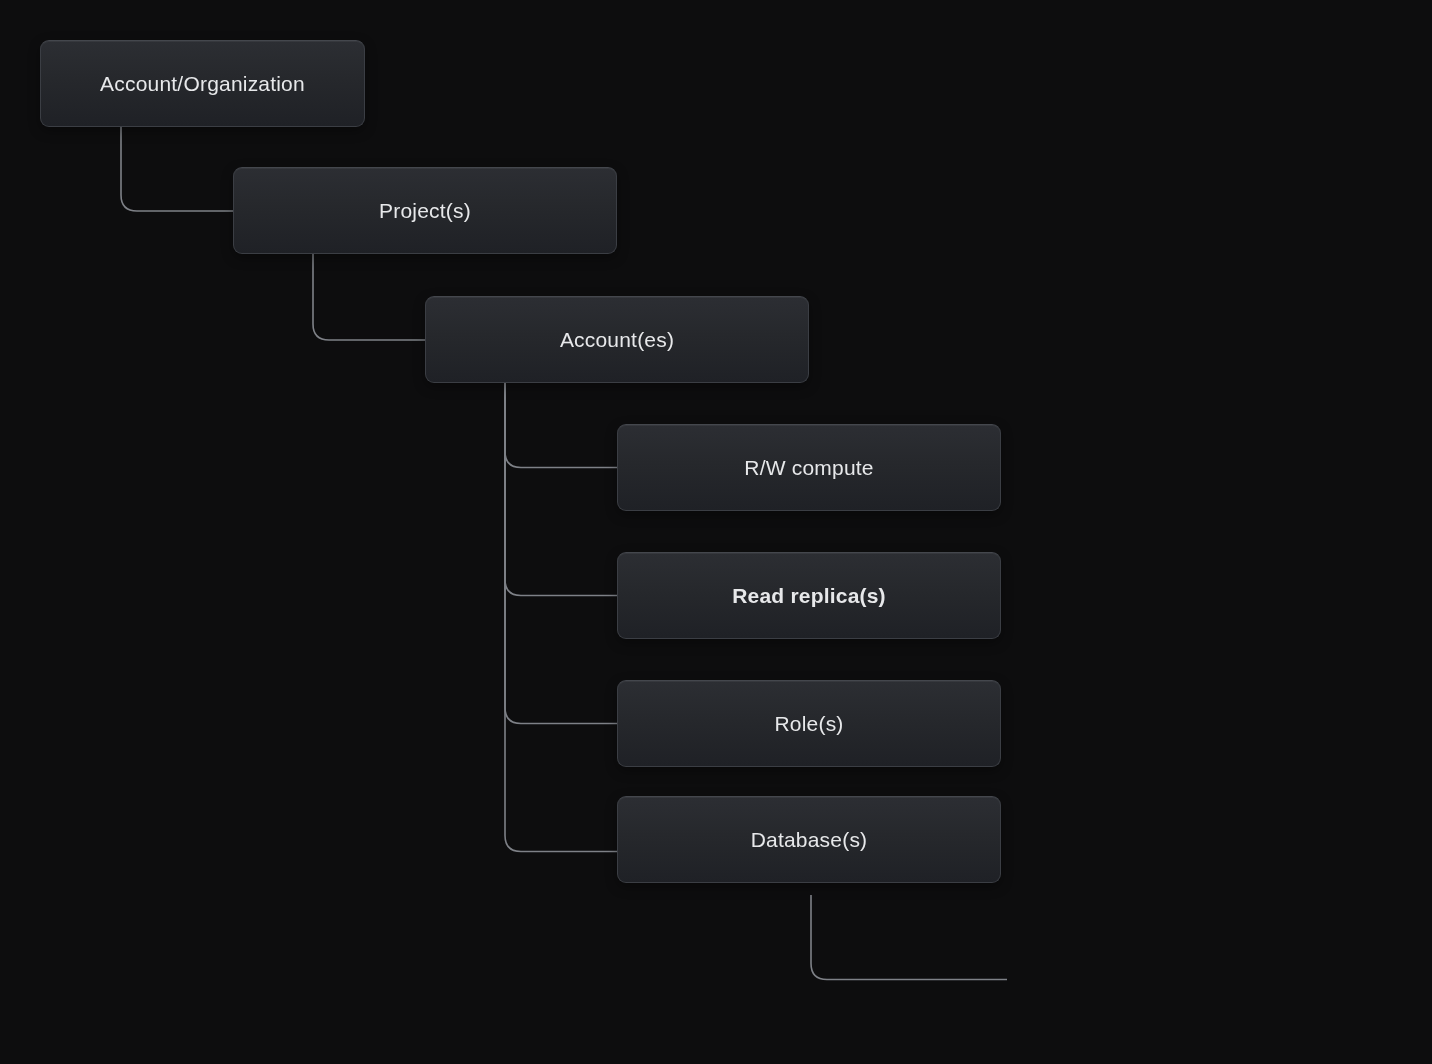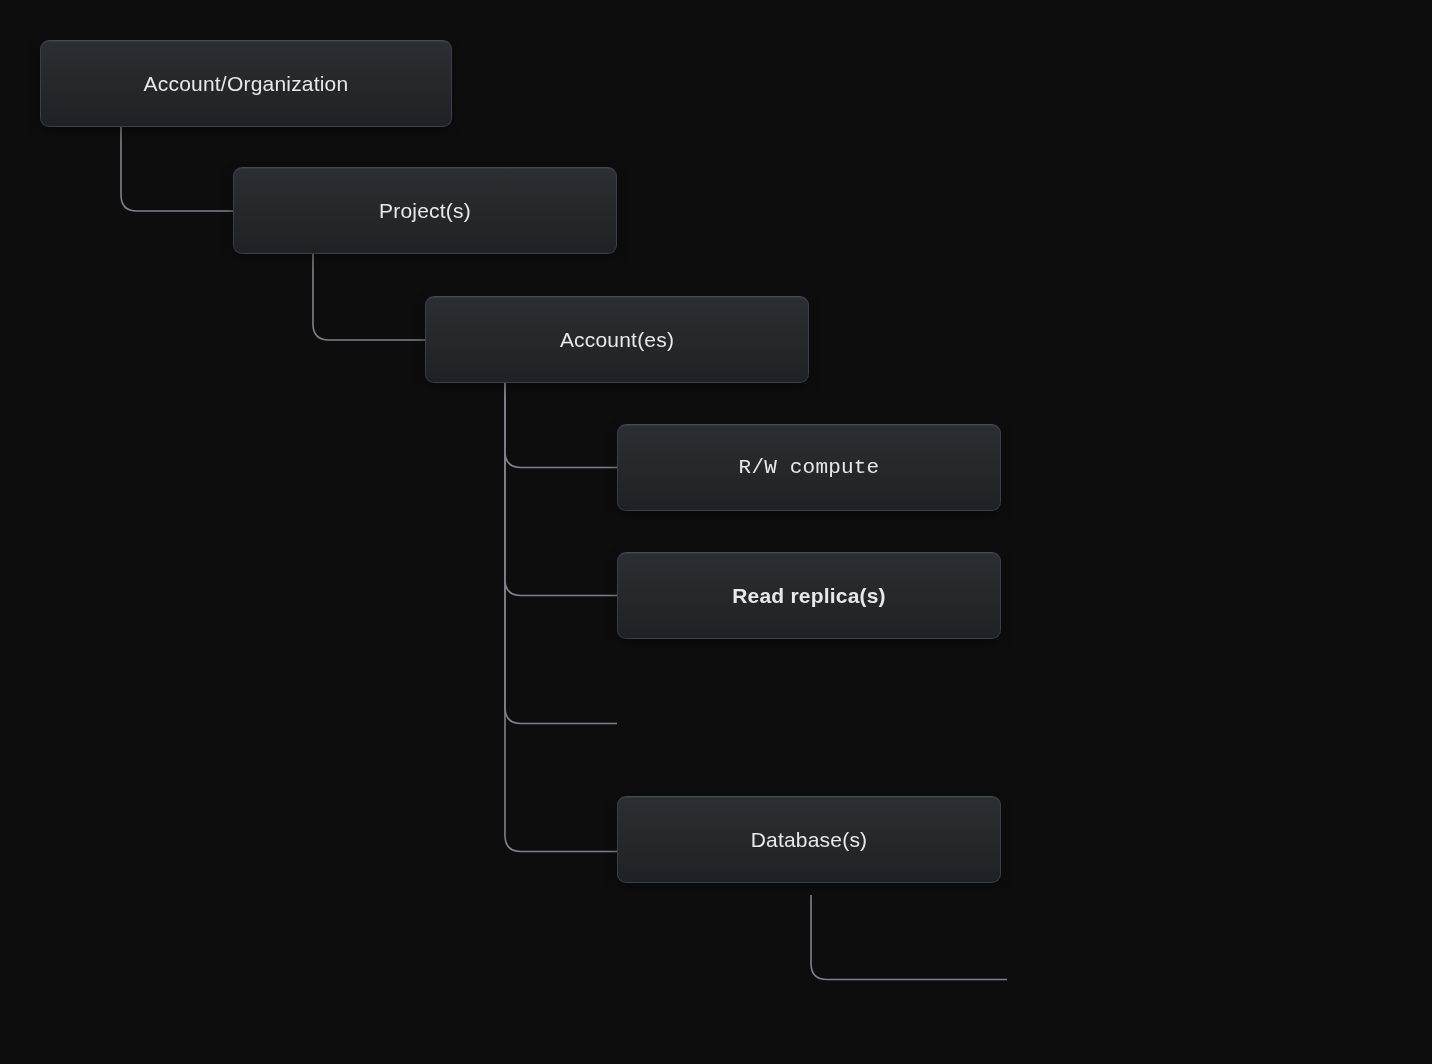--- a/index.html
+++ b/index.html
@@ -40,24 +40,24 @@
     box-shadow: inset 0 1px 0 rgba(255,255,255,0.05), 0 4px 12px rgba(0,0,0,0.35);
     display: flex;
     align-items: center;
     justify-content: center;
     color: #e7e8ea;
     font-size: 21px;
     font-weight: 400;
     letter-spacing: 0.2px;
     white-space: nowrap;
   }
-  .node-account       { left: 40px;   top: 40px;  width: 412px; align-items: center; }
+  .node-account       { left: 40px;   top: 40px;  width: 325px; align-items: center; }
   .node-projects      { left: 233px;  top: 167px; }
   .node-branches      { left: 425px;  top: 296px; }
-  .node-rw-compute    { left: 617px;  top: 424px; font-family: Liberation Mono, monospace; }
+  .node-rw-compute    { left: 617px;  top: 424px; }
   .node-read-replicas { left: 617px;  top: 552px; font-weight: bold; }
   .node-roles         { left: 617px;  top: 680px; }
   .node-databases     { left: 617px;  top: 796px; text-align: center; }
   .node-schemas       { left: 1007px; top: 936px; }
 </style>
 </head>
 <body>
 
 <div class="canvas">
 
@@ -84,19 +84,22 @@
   </div>
 
   <div class="node node-rw-compute">
     <span>R/W compute</span>
   </div>
 
   <div class="node node-read-replicas">
     <span>Read replica(s)</span>
   </div>
 
+  <div class="node node-roles">
+    <span>Role(s)</span>
+  </div>
 
   <div class="node node-databases">
     <span>Database(s)</span>
   </div>
 
 
 </div>
 
 </body></html>

